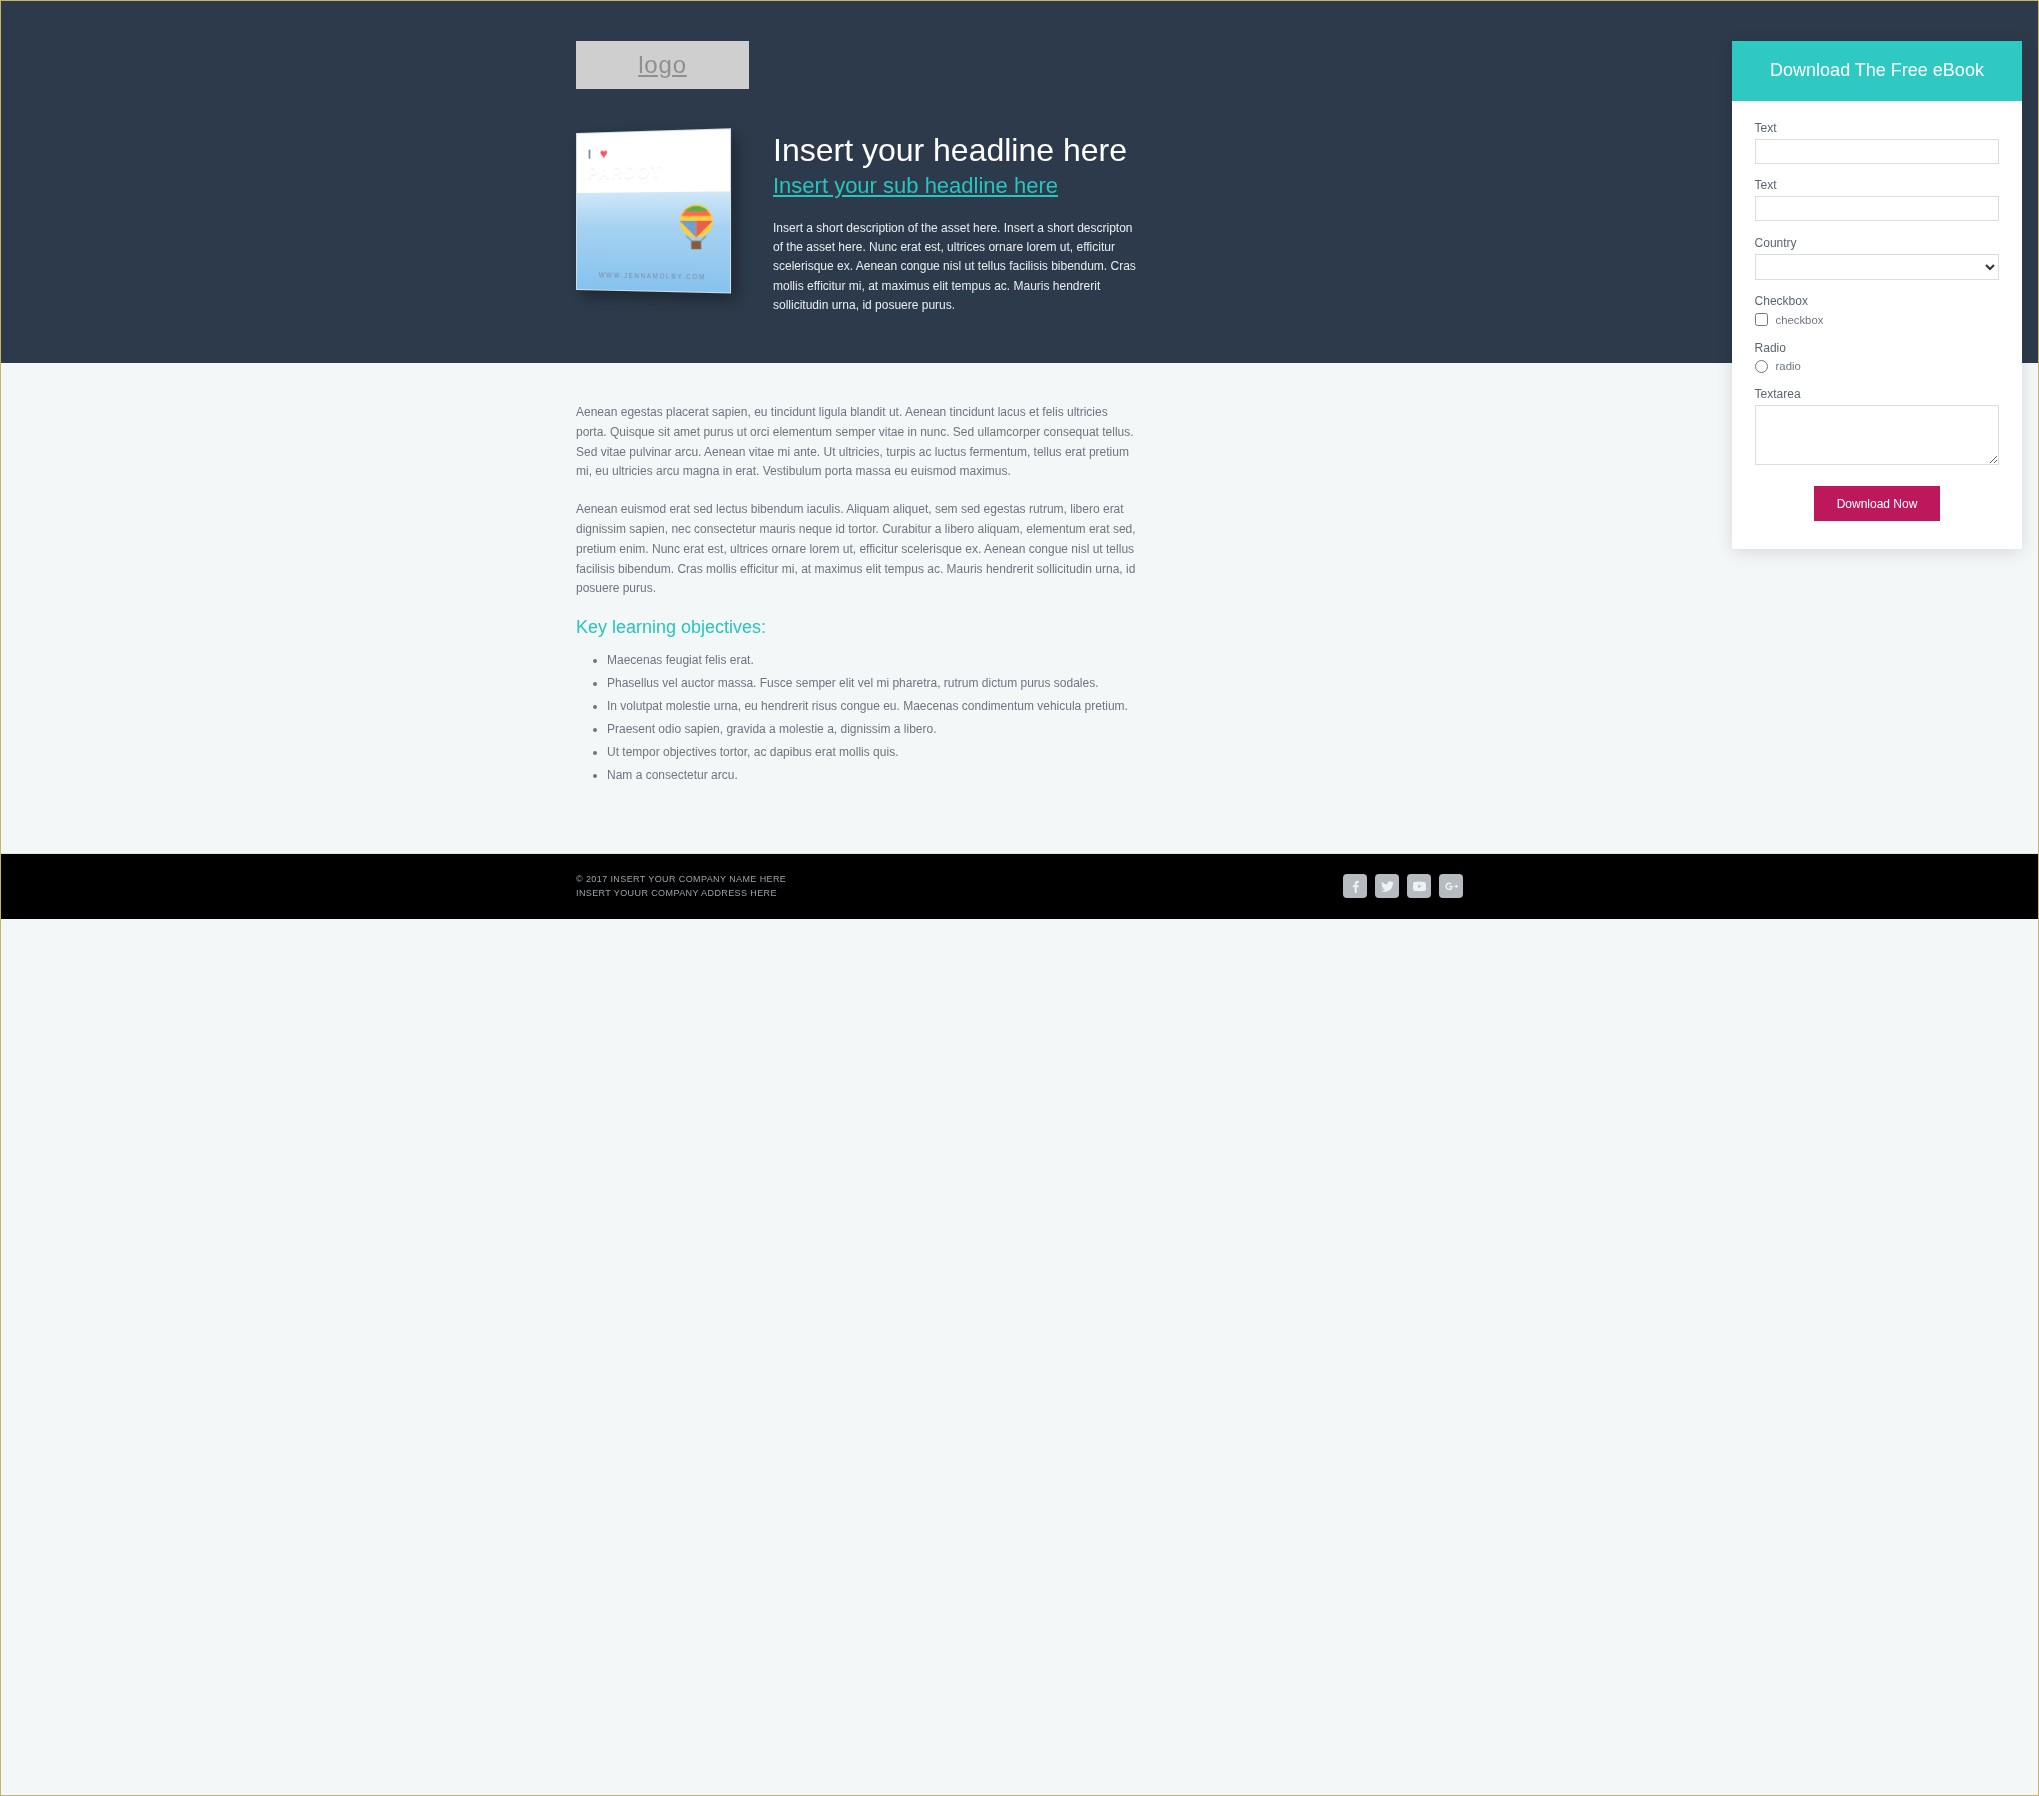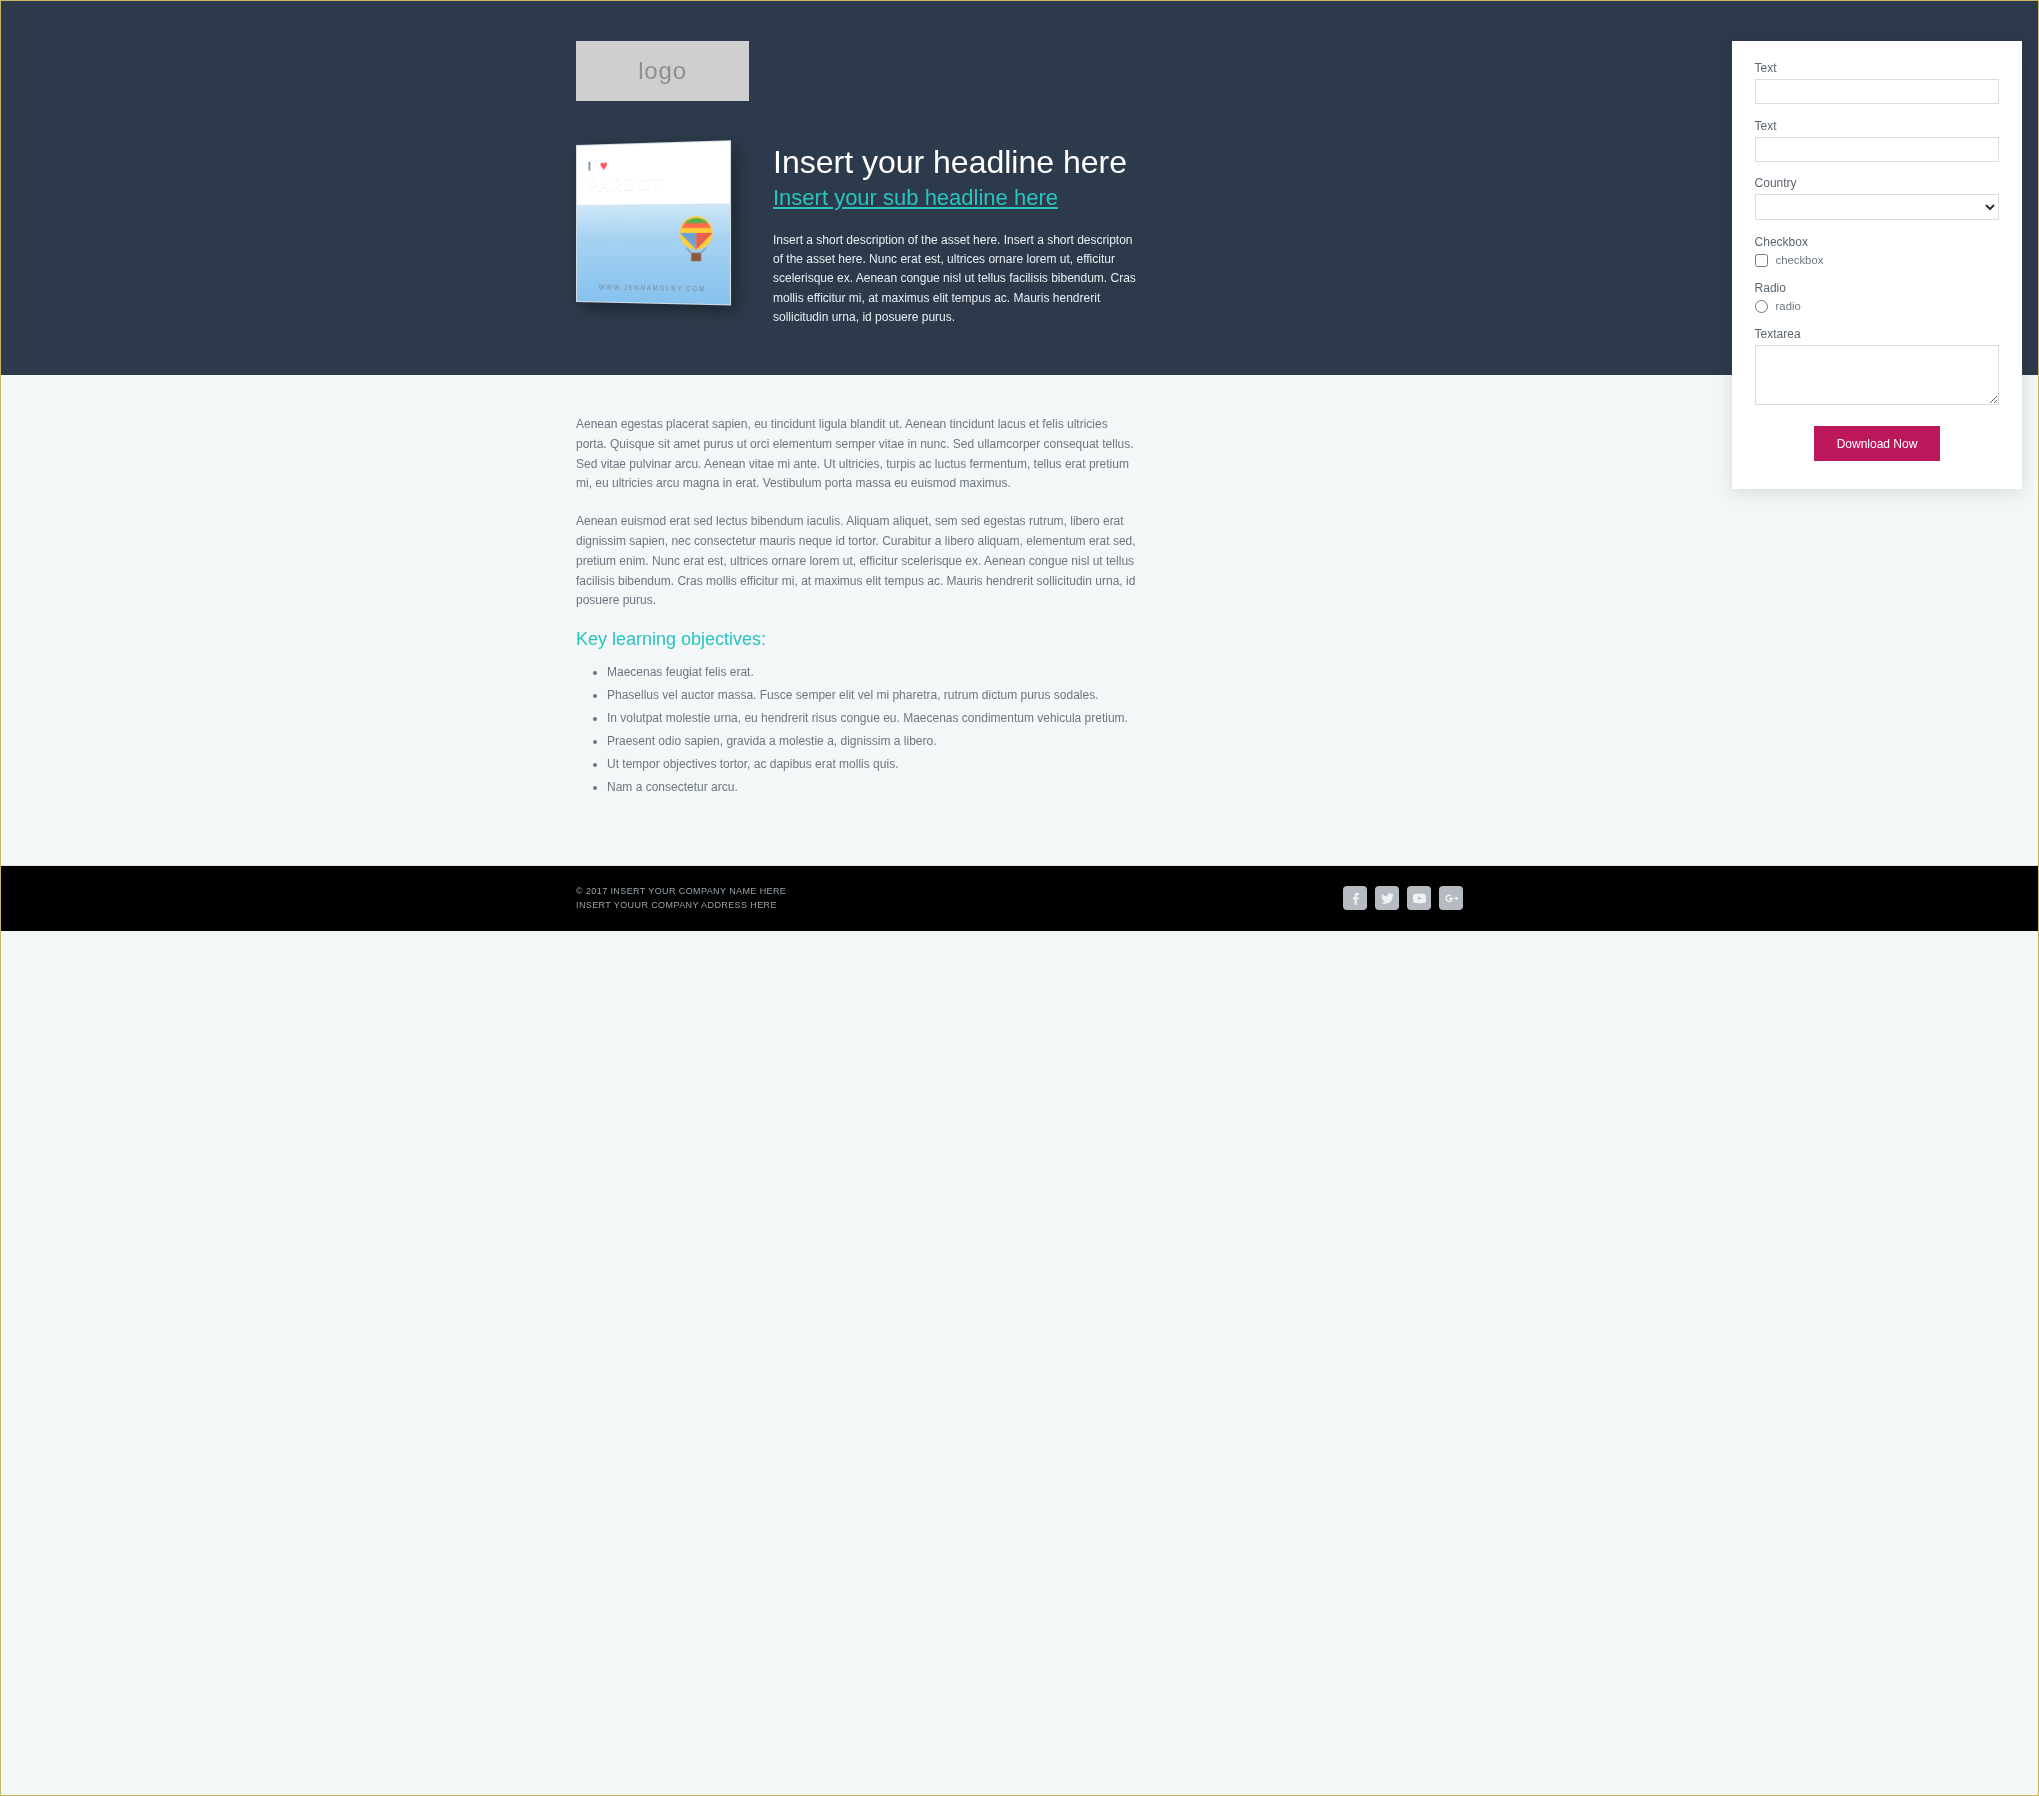--- a/index.html
+++ b/index.html
@@ -26,30 +26,31 @@
   .col-left {
     flex: 1;
     min-width: 0;
   }
   .col-right {
     width: 290px;
     flex-shrink: 0;
   }
   .logo-box {
     width: 173px;
-    height: 60px;
+    height: 48px;
     background: #cfcfcf;
     display: flex;
     align-items: center;
     justify-content: center;
     font-size: 24px;
     letter-spacing: 0.8px;
     color: #8f8f8f;
     font-family: "Segoe UI Light", "Helvetica Neue", Arial, sans-serif;
     margin-bottom: 44px;
+    text-decoration: underline;
   }
   .hero-content {
     display: flex;
     gap: 24px;
   }
   .book-wrap {
     width: 173px;
     flex-shrink: 0;
     perspective: 645px;
   }
@@ -311,20 +312,21 @@
           <li>Ut tempor objectives tortor, ac dapibus erat mollis quis.</li>
           <li>Nam a consectetur arcu.</li>
         </ul>
       </div>
       <div class="body-right"></div>
     </div>
   </div>
 
   <div class="floating-panel">
     <div class="form-card">
+      <div class="form-header">Download The Free eBook</div>
       <div class="form-body">
         <div class="field">
           <label class="field-label">Text</label>
           <input type="text" class="text-input" style="">
         </div>
         <div class="field">
           <label class="field-label">Text</label>
           <input type="text" class="text-input" style="">
         </div>
         <div class="field">

